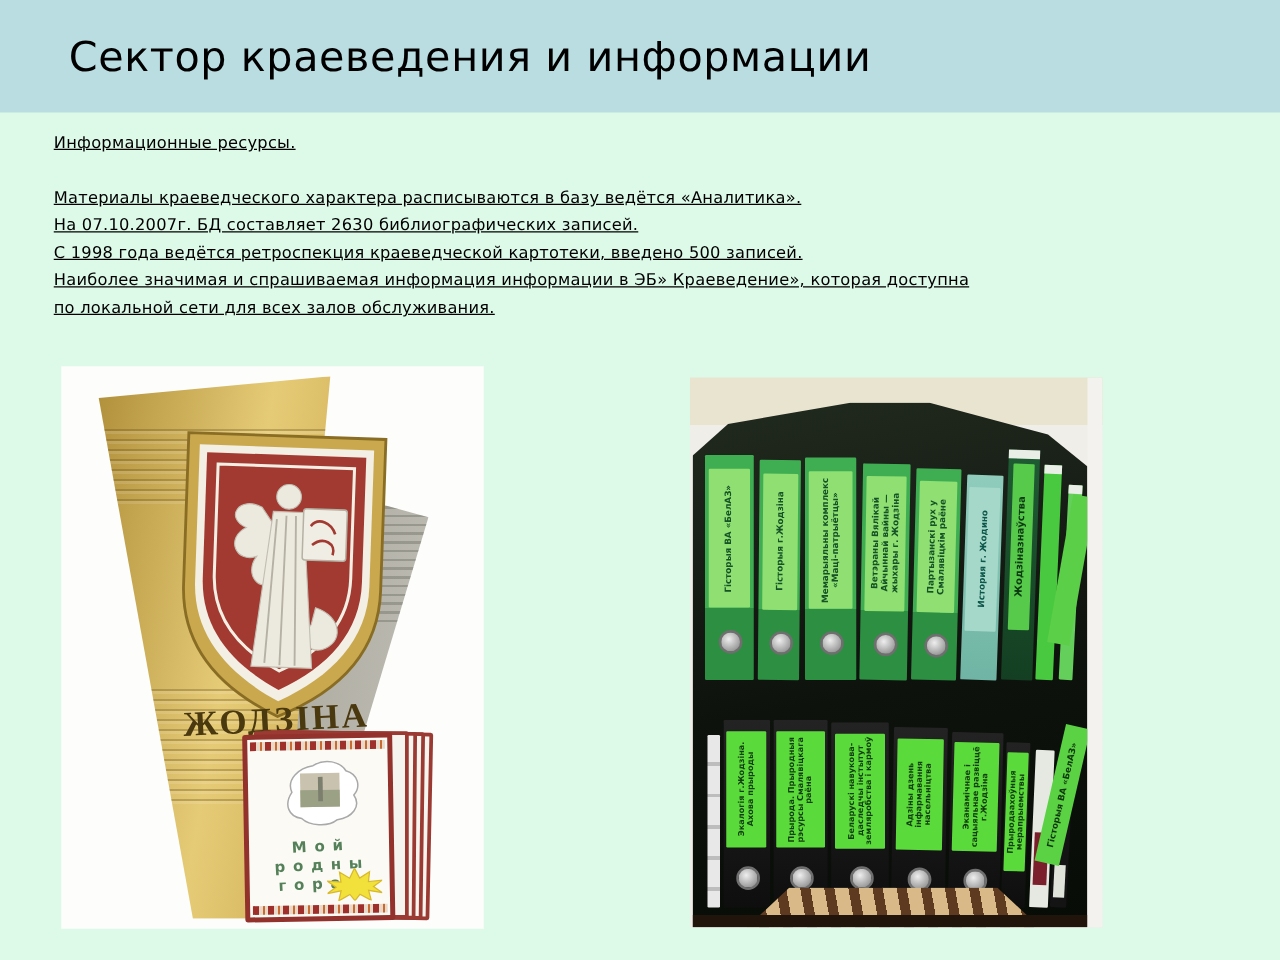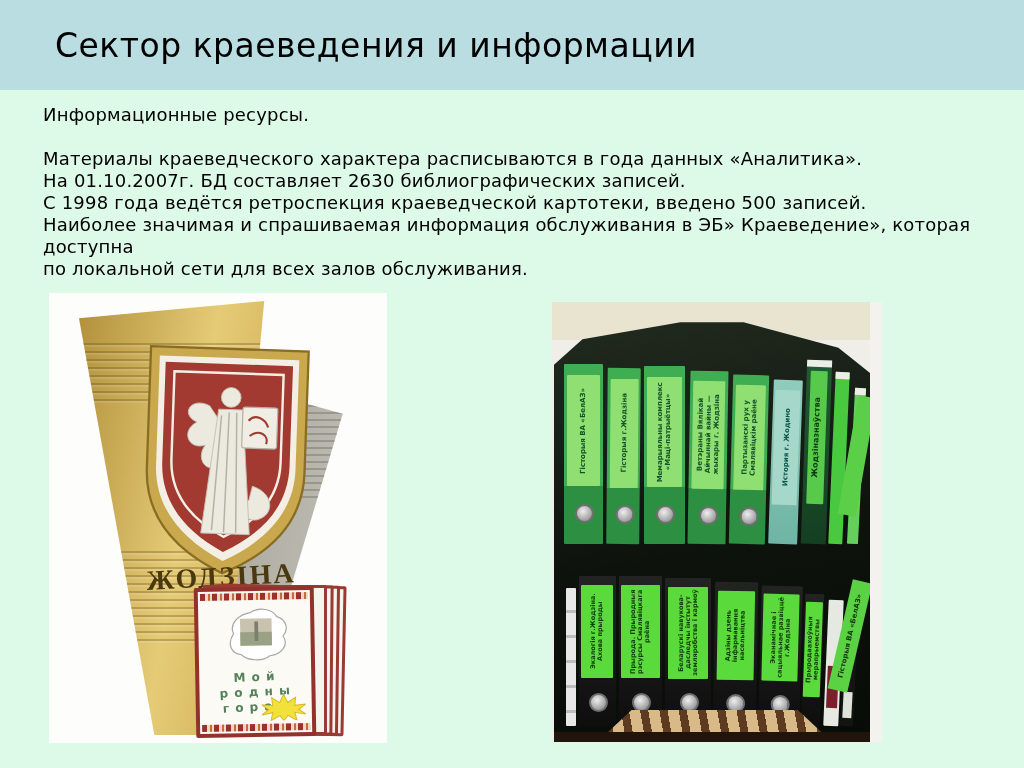--- a/index.html
+++ b/index.html
@@ -4,21 +4,21 @@
 <style>
   html,body{margin:0;padding:0;background:#9aa;}
   .slide{position:relative;width:1024px;height:768px;overflow:hidden;
          background:#ddf9e8;font-family:"DejaVu Sans","Liberation Sans",sans-serif;}
   
   .title-bar{position:absolute;left:0;top:0;width:1024px;height:90px;background:#b9dde1;}
   .title-bar h1{margin:0;padding:26px 0 0 55px;font-size:33px;font-weight:normal;
                 color:#000000;letter-spacing:.5px;}
   
   .body-block{position:absolute;left:43px;top:104px;width:950px;color:#000;}
-  .bline{font-size:18px;line-height:22px;min-height:22px;white-space:pre-wrap;letter-spacing:.2px;}
+  .bline{font-size:13px;line-height:22px;min-height:22px;white-space:pre-wrap;letter-spacing:.2px;text-decoration:underline;}
   
   .photo-left{position:absolute;left:49px;top:293px;width:338px;height:450px;margin:0;
               background:#fdfdfc;overflow:hidden;}
   .pennant{position:absolute;left:8px;top:8px;width:314px;height:434px;}
   .pennant-silver{position:absolute;inset:0;
       clip-path:polygon(56% 19%,91% 26%,62% 96%,46% 96%);
       background:linear-gradient(100deg,#cfcec6,#aeaca1 55%,#c6c5bc);}
   .pennant-gold{position:absolute;inset:0;
       clip-path:polygon(7% 4%,66% 0%,53% 100%,31% 100%);
       background:linear-gradient(100deg,#a98732,#e6cb76 42%,#cfad55 70%,#b3913c);}
@@ -104,24 +104,24 @@
 
 <div class="slide">
 
   <div class="title-bar">
     <h1>Сектор краеведения и информации</h1>
   </div>
 
   <div class="body-block">
     <div class="bline">Информационные ресурсы.</div>
     <div class="bline"></div>
-    <div class="bline">Материалы краеведческого характера расписываются в года данных «Аналитика».</div>
-    <div class="bline">На 01.10.2007г. БД составляет 2630 библиографических записей.</div>
+    <div class="bline">Материалы краеведческого характера расписываются в базу ведётся «Аналитика».</div>
+    <div class="bline">На 07.10.2007г. БД составляет 2630 библиографических записей.</div>
     <div class="bline">С 1998 года ведётся ретроспекция краеведческой картотеки, введено 500 записей.</div>
-    <div class="bline">Наиболее значимая и спрашиваемая информация обслуживания в ЭБ» Краеведение», которая доступна</div>
+    <div class="bline">Наиболее значимая и спрашиваемая информация информации в ЭБ» Краеведение», которая доступна</div>
     <div class="bline">по локальной сети для всех залов обслуживания.</div>
   </div>
 
   <figure class="photo-left">
     <div class="pennant">
       <div class="pennant-silver">
         <div class="stripes sv"></div>
       </div>
       <div class="pennant-gold">
         <div class="stripes s1"></div>

